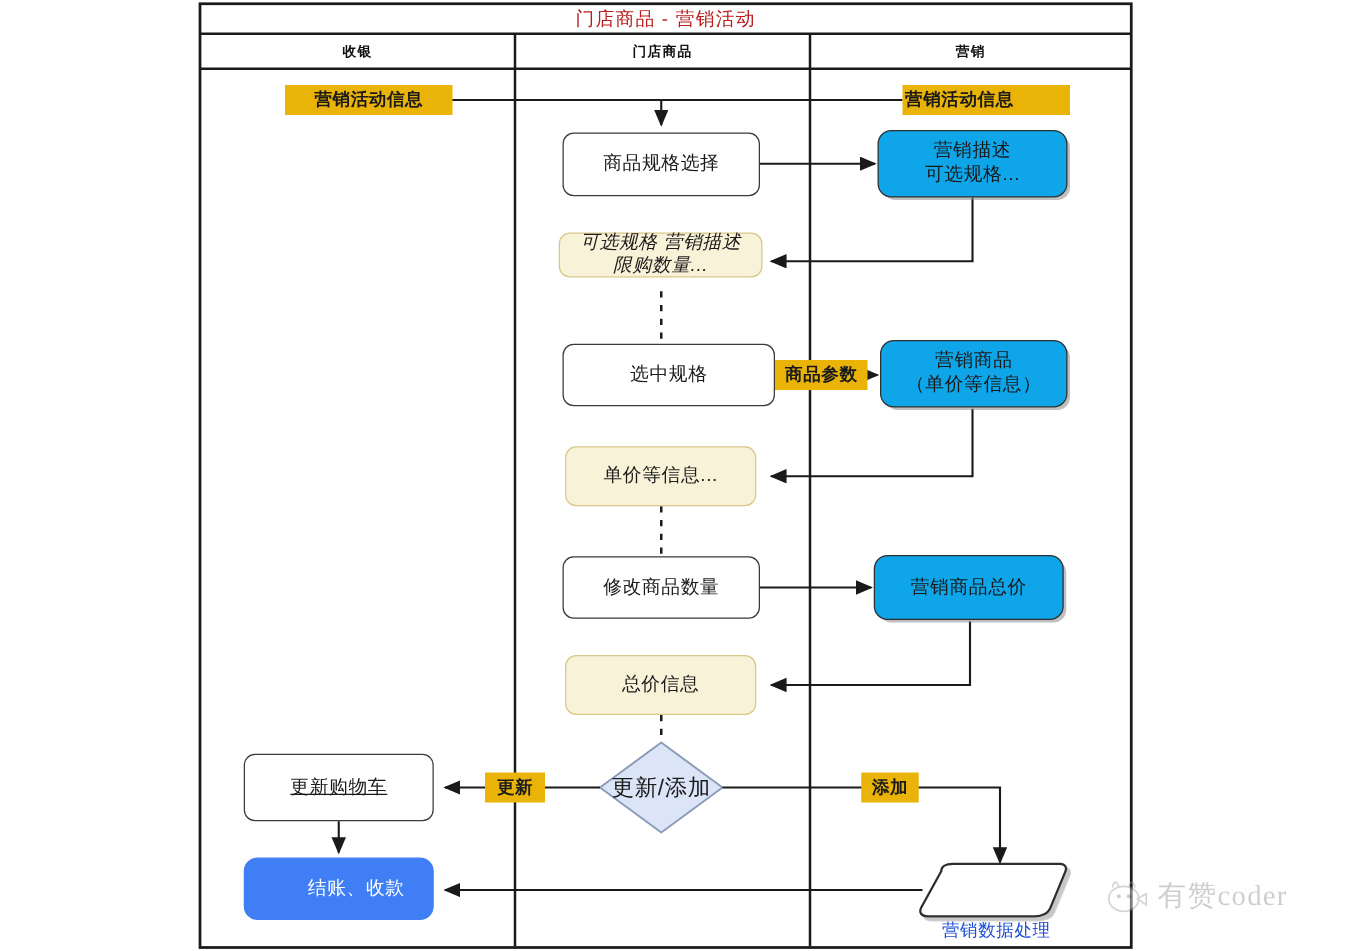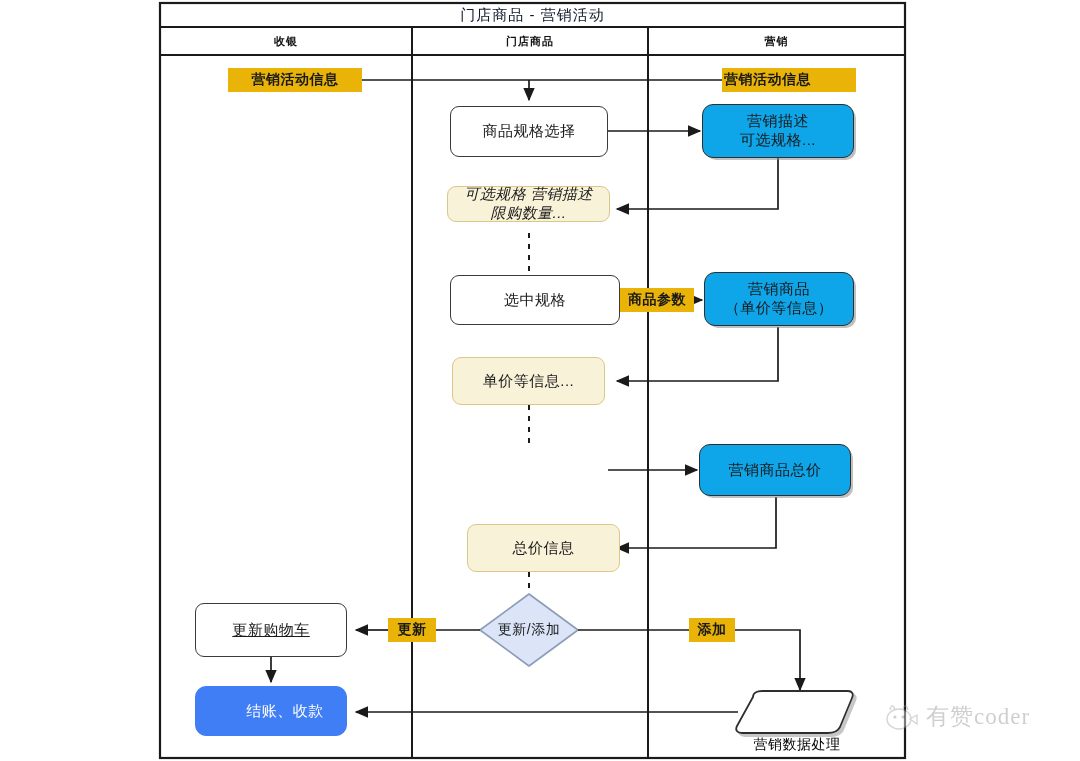--- a/index.html
+++ b/index.html
@@ -44,46 +44,46 @@
   .node.accent{
     background:#3f7ef4;
     border:1.5px solid #3f7ef4;
     border-radius:11px;
     color:#ffffff;
     padding-left:28px;
   }
   .decision-label{
     position:absolute;
     display:flex;align-items:center;justify-content:center;
-    font-size:14px;letter-spacing:.5px;color:#1a1a1a;
+    font-size:18px;letter-spacing:.5px;color:#1a1a1a;
   }
 
   
   .lane-title{
     position:absolute;
     display:flex;align-items:center;justify-content:center;
     font-size:11px;font-weight:bold;letter-spacing:1px;color:#111;
   }
   .diagram-title{
     position:absolute;
     display:flex;align-items:center;justify-content:center;
-    font-size:15px;letter-spacing:1px;color:#0f172a;
+    font-size:15px;letter-spacing:1px;color:#b91c1c;
   }
   .flow-label{
     position:absolute;
     display:flex;align-items:center;justify-content:center;
     font-size:14px;letter-spacing:.5px;color:#1a1a1a;
     background:#eab308;
     padding:0 2px;
     font-weight:bold;
   }
   .shape-caption{
     position:absolute;
     display:flex;align-items:center;justify-content:center;
-    font-size:14px;letter-spacing:.5px;color:#000000;text-align:center;
+    font-size:14px;letter-spacing:.5px;color:#1d4ed8;text-align:center;
   }
 
   
   #watermark{
     position:absolute;
     left:884px;top:692px;
     width:190px;height:48px;
     display:flex;align-items:center;gap:8px;
     opacity:.42;
     pointer-events:none;
@@ -209,24 +209,25 @@
   <div class="node note" style="left:447px;top:186px;width:163px;height:36px;font-style:italic;">可选规格 营销描述
 限购数量...</div>
 
   <div class="node plain" style="left:450px;top:275px;width:170px;height:50px;">选中规格</div>
 
   <div class="node rough" style="left:704px;top:272px;width:150px;height:54px;">营销商品
 （单价等信息）</div>
 
   <div class="node note" style="left:452px;top:357px;width:153px;height:48px;">单价等信息...</div>
 
+  <div class="node plain" style="left:450px;top:445px;width:158px;height:50px;">修改商品数量</div>
 
   <div class="node rough" style="left:699px;top:444px;width:152px;height:52px;">营销商品总价</div>
 
-  <div class="node note" style="left:452px;top:524px;width:153px;height:48px;margin-left:15px;">总价信息</div>
+  <div class="node note" style="left:452px;top:524px;width:153px;height:48px;">总价信息</div>
 
   <div class="decision-label" style="left:472px;top:616px;width:114px;height:28px;">更新/添加</div>
 
   <div class="node plain" style="left:195px;top:603px;width:152px;height:54px;text-decoration:underline;">更新购物车</div>
 
   <div class="node accent" style="left:195px;top:686px;width:152px;height:50px;">结账、收款</div>
 
   <div class="shape-caption" style="left:722px;top:734px;width:150px;height:22px;">营销数据处理</div>
 
   <div class="flow-label" style="left:620px;top:288px;width:70px;height:24px;">商品参数</div>

